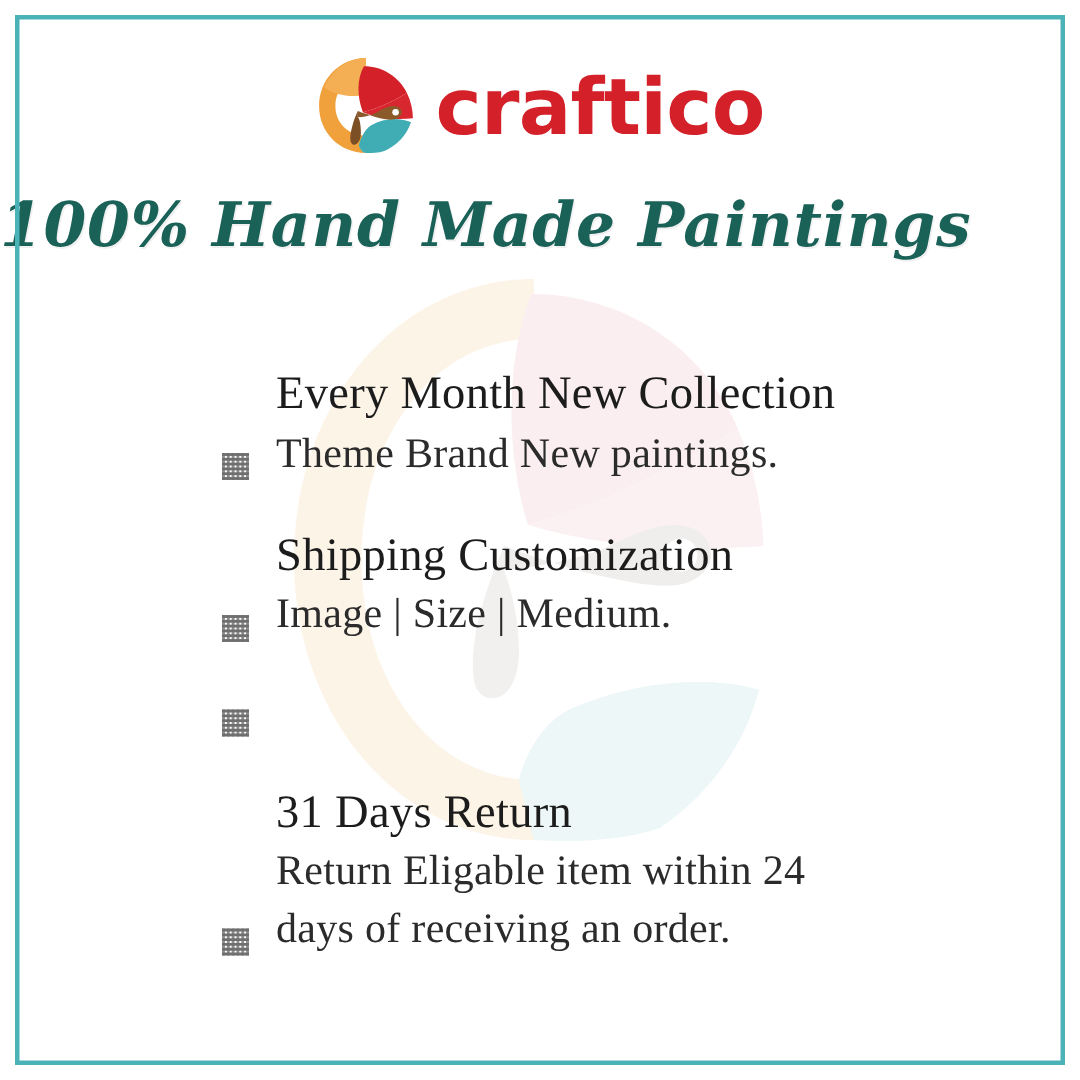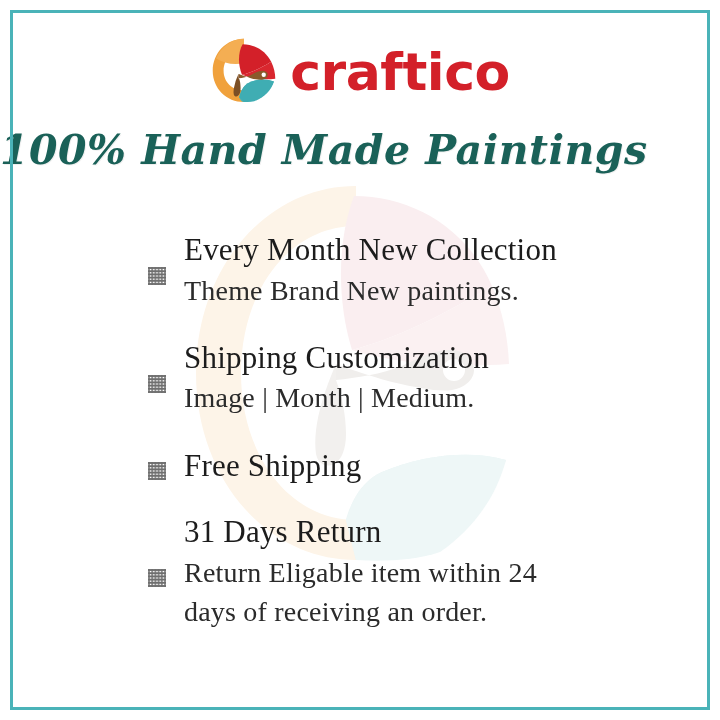--- a/index.html
+++ b/index.html
@@ -96,22 +96,23 @@
   
   .features {
     position: absolute;
     left: 146px;
     top: 232px;
     width: 470px;
     z-index: 3;
   }
   .feature {
     display: flex;
-    align-items: center;
+    align-items: flex-end;
     margin-bottom: 30px;
+    margin-top: 12px;
   }
   .feature:last-child { margin-bottom: 0; }
 
   .bullet {
     flex: 0 0 auto;
     width: 22px;
     height: 22px;
     margin-top: 11px;
     margin-right: 16px;
   }
@@ -250,21 +251,21 @@
               <line x1="2" y1="6.2" x2="20" y2="6.2"></line>
             <line x1="2" y1="9.4" x2="20" y2="9.4"></line>
               <line x1="2" y1="12.6" x2="20" y2="12.6"></line>
             <line x1="2" y1="15.8" x2="20" y2="15.8"></line>
               <line x1="2" y1="19" x2="20" y2="19"></line>
           </g>
         </svg>
       </div>
       <div class="feature-text">
         <div class="feature-title">Shipping Customization</div>
-        <div class="feature-sub">Image  |  Month  |  Medium.</div>
+        <div class="feature-sub">Image  |  Size  |  Medium.</div>
       </div>
     </div>
 
     <div class="feature">
       <div class="bullet">
         <svg viewBox="0 0 22 22" xmlns="http://www.w3.org/2000/svg">
           <rect x="1" y="1" width="20" height="20" fill="#ffffff"></rect>
           <g stroke="#8d8d8d" stroke-width="1.9">
             <line x1="3" y1="2" x2="3" y2="20"></line>
               <line x1="6.2" y1="2" x2="6.2" y2="20"></line>
@@ -277,21 +278,20 @@
             <line x1="2" y1="3" x2="20" y2="3"></line>
               <line x1="2" y1="6.2" x2="20" y2="6.2"></line>
             <line x1="2" y1="9.4" x2="20" y2="9.4"></line>
               <line x1="2" y1="12.6" x2="20" y2="12.6"></line>
             <line x1="2" y1="15.8" x2="20" y2="15.8"></line>
               <line x1="2" y1="19" x2="20" y2="19"></line>
           </g>
         </svg>
       </div>
       <div class="feature-text">
-        <div class="feature-title">Free Shipping</div>
       </div>
     </div>
 
     <div class="feature">
       <div class="bullet">
         <svg viewBox="0 0 22 22" xmlns="http://www.w3.org/2000/svg">
           <rect x="1" y="1" width="20" height="20" fill="#ffffff"></rect>
           <g stroke="#8d8d8d" stroke-width="1.9">
             <line x1="3" y1="2" x2="3" y2="20"></line>
               <line x1="6.2" y1="2" x2="6.2" y2="20"></line>

